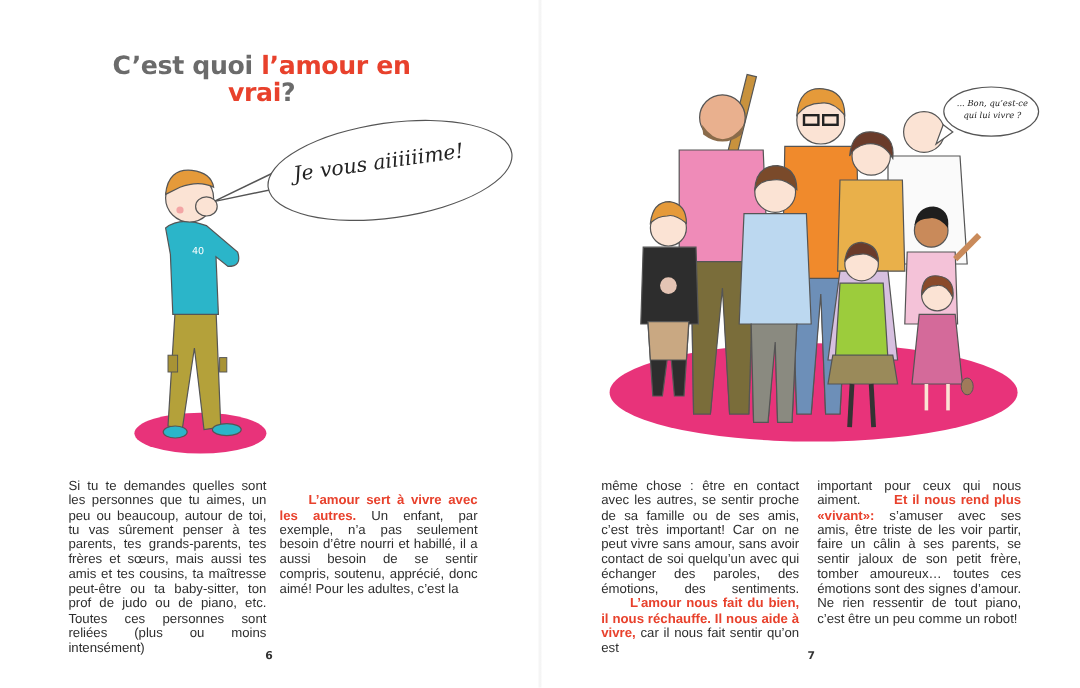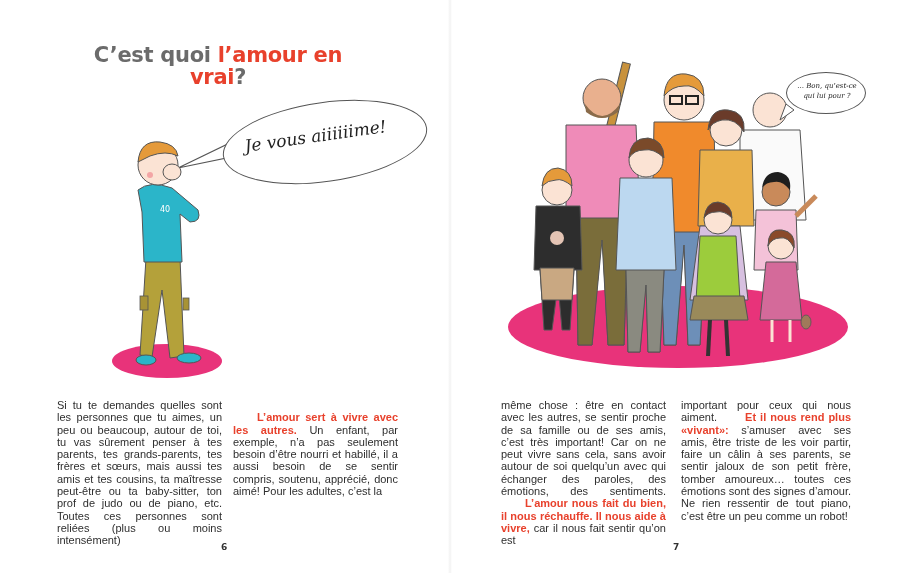--- a/index.html
+++ b/index.html
@@ -131,32 +131,32 @@
     <circle cx="781" cy="246" r="13" fill="#fbe3d4" stroke="#555" stroke-width="1"></circle>
     <path d="M768 246 Q768 228 782 230 Q796 232 794 248 Q788 236 780 238 Q772 238 768 246 Z" fill="#8a4a2a" stroke="#555" stroke-width="1"></path>
 
     <ellipse cx="806" cy="322" rx="5" ry="7" fill="#a07a5a" stroke="#555" stroke-width="0.8"></ellipse>
 
     <path d="M786 104 L780 120 L794 110 Z" fill="#fff" stroke="#555" stroke-width="1"></path>
   </svg>
 
   <div class="bubble-right">
     <div class="shape"></div>
-    <div class="text">... Bon, qu’est-ce qui lui pour ?</div>
+    <div class="text">... Bon, qu’est-ce qui lui vivre ?</div>
   </div>
 
   <p class="col col1">
     <span>Si tu te demandes quelles sont les personnes que tu aimes, un peu ou beaucoup, autour de toi, tu vas sûrement penser à tes parents, tes grands-parents, tes frères et sœurs, mais aussi tes amis et tes cousins, ta maîtresse peut-être ou ta baby-sitter, ton prof de judo ou de piano, etc. Toutes ces personnes sont reliées (plus ou moins intensément)</span>
   </p>
   <p class="col col2">
     <br>
     <span class="hl">L’amour sert à vivre avec les autres.</span><span> Un enfant, par exemple, n’a pas seulement besoin d’être nourri et habillé, il a aussi besoin de se sentir compris, soutenu, apprécié, donc aimé! Pour les adultes, c’est la</span>
   </p>
   <p class="col col3">
-    <span>même chose : être en contact avec les autres, se sentir proche de sa famille ou de ses amis, c’est très important! Car on ne peut vivre sans cela, sans avoir autour de soi quelqu’un avec qui échanger des paroles, des émotions, des sentiments. </span><span class="hl">L’amour nous fait du bien, il nous réchauffe. Il nous aide à vivre,</span><span> car il nous fait sentir qu’on est</span>
+    <span>même chose : être en contact avec les autres, se sentir proche de sa famille ou de ses amis, c’est très important! Car on ne peut vivre sans amour, sans avoir contact de soi quelqu’un avec qui échanger des paroles, des émotions, des sentiments. </span><span class="hl">L’amour nous fait du bien, il nous réchauffe. Il nous aide à vivre,</span><span> car il nous fait sentir qu’on est</span>
   </p>
   <p class="col col4">
     <span>important pour ceux qui nous aiment. </span><span class="hl">Et il nous rend plus «vivant»:</span><span> s’amuser avec ses amis, être triste de les voir partir, faire un câlin à ses parents, se sentir jaloux de son petit frère, tomber amoureux… toutes ces émotions sont des signes d’amour. Ne rien ressentir de tout piano, c’est être un peu comme un robot!</span>
   </p>
 
   <div class="pagenum pn-left">6</div>
   <div class="pagenum pn-right">7</div>
 </div>
 
 </body></html>

